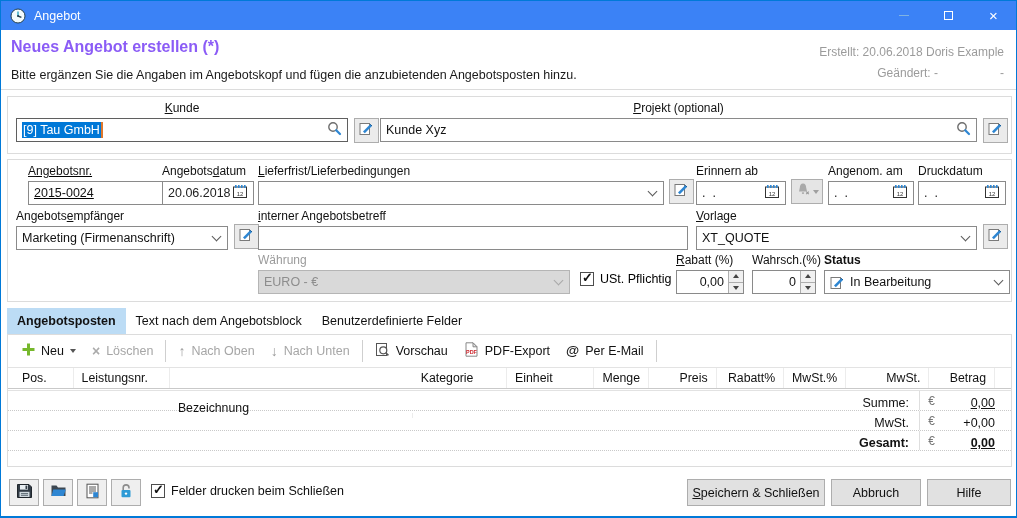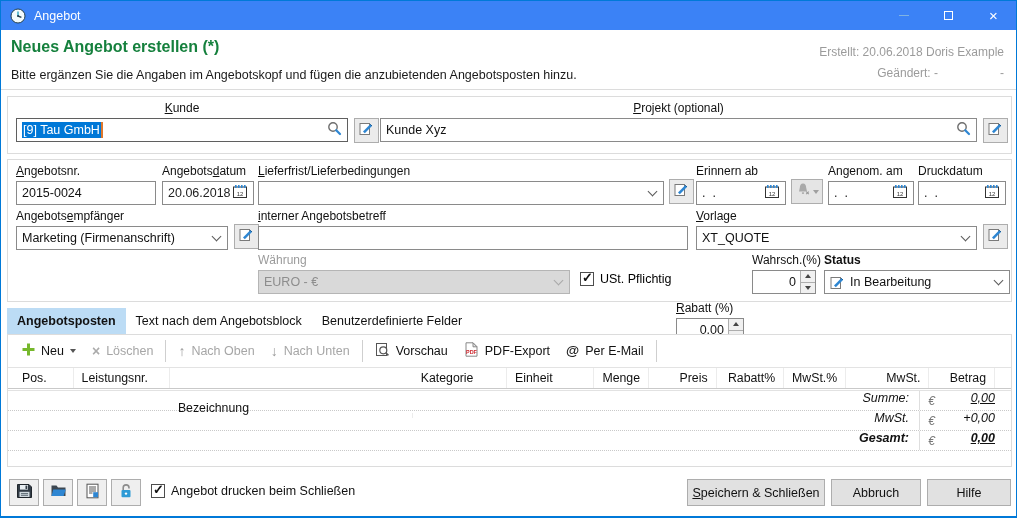--- a/index.html
+++ b/index.html
@@ -13,21 +13,21 @@
               display:flex; align-items:center; color:#fff; }
   .titlebar .app-title { font-size:12.5px; margin-left:8px; }
   .titlebar .ticon { margin-left:9px; display:flex; }
   .wctrls { position:absolute; right:0; top:0; height:29px; display:flex; }
   .wc { width:45px; height:29px; display:flex; align-items:center; justify-content:center; }
   .wc-min .bar { width:10px; height:1px; background:#7fb3e3; }
   .wc-max .box { width:9px; height:9px; border:1px solid #fff; }
   .wc-close { color:#fff; font-size:15px; line-height:1; }
 
   
-  .page-title { position:absolute; left:10px; top:37px; font-size:16px; font-weight:bold; color:#15803d; }
+  .page-title { position:absolute; left:10px; top:37px; font-size:16px; font-weight:bold; color:#8b5cf6; }
   .subtitle { position:absolute; left:10px; top:67px; font-size:12.5px; color:#1a1a1a; }
   .meta { position:absolute; right:12px; top:41px; text-align:right; color:#9b9b9b; font-size:12px; line-height:21px; }
   .meta .row2 span.dash { display:inline-block; margin-left:62px; }
   .hr1 { position:absolute; left:0; top:88px; width:100%; height:1px; background:#dcdcdc; }
 
   
   .lbl { font-size:12px; color:#111; display:block; margin-bottom:3px; white-space:nowrap; }
   .lbl.dim { color:#9b9b9b; }
   .lbl.bold { font-weight:bold; }
   .ctl { border:1px solid #8a8a8a; background:#fff; height:24px; display:flex; align-items:center;
@@ -82,22 +82,22 @@
   .tb .glyph { font-size:14px; font-weight:bold; line-height:1; }
   .tb .grey { color:#ababab; }
   .arr { font-size:14px; font-weight:bold; color:#9a9a9a; line-height:1; }
 
   
   .thead { display:flex; height:21px; font-size:12.3px; color:#111; border-bottom:1px solid #c9c9c9; }
   .th { display:flex; align-items:flex-end; padding:2px 8px 3px 8px; border-right:1px solid #ececec; }
   .th.num { justify-content:flex-end; }
   .th:last-child { border-right:none; }
   .sep2 { height:2px; border-bottom:1px solid #e2e2e2; }
-  .srow { display:flex; align-items:flex-start; height:20px; border-bottom:1px dotted #c9c9c9;
-          font-size:12.5px; color:#111;font-style:italic; }
+  .srow { display:flex; align-items:flex-end; height:20px; border-bottom:1px dotted #c9c9c9;
+          font-size:12.5px; color:#111; }
   .srow .sl { flex:1; text-align:right; padding-right:10px; }
   .srow .sl.bold { font-weight:bold; }
   .scur { width:24px; height:100%; border-left:1px solid #dedede; color:#777;
           display:flex; align-items:center; justify-content:center; font-size:12px; }
   .sval { width:60px; text-align:right; padding-right:8px; }
   .sval.u span { text-decoration:underline; }
   .sval.bold { font-weight:bold; }
 
   
   .iconbtn { position:absolute; top:478px; width:30px; height:27px; border:1px solid #adadad;
@@ -178,21 +178,21 @@
       <span><svg width="15" height="15" viewBox="0 0 15 15">
             <rect x="1" y="2.5" width="9.5" height="11" fill="#fff" stroke="#7a7a7a"></rect>
             <path d="M4 10.5 L11.2 3.2 L13 5 L5.8 12.3 Z" fill="#2e86d2"></path>
             <path d="M11.2 3.2 l1.8 1.8" stroke="#1b5e96"></path>
           </svg></span>
     </div>
   </div>
 
   <div class="group g2">
 
-    <div class="fg" style="left:8px; top:4px; width:140px;">
+    <div class="fg" style="left:20px; top:4px; width:140px;text-decoration:underline;">
       <span class="lbl"><u>A</u>ngebotsnr.</span>
       <div class="ctl">
           <span>2015-0024</span>
         </div>
     </div>
     <div class="fg" style="left:154px; top:4px; width:92px;">
       <span class="lbl">Angebots<u>d</u>atum</span>
       <div class="ctl">
         <span class="datetxt">20.06.2018</span>
         <span class="sp"></span>
@@ -325,21 +325,21 @@
       <div class="ctl disabled">
         <span>EURO - €</span>
         <span class="sp"></span>
           <span class="chev"></span>
       </div>
     </div>
     <div class="fg" style="left:572px; top:112px; display:flex; align-items:center; gap:6px;">
       <span class="cb checked"></span>
       <span style="font-size:12.5px;">USt. Pflichtig</span>
     </div>
-    <div class="fg" style="left:668px; top:93px; width:68px;margin-top:48px;">
+    <div class="fg" style="left:668px; top:93px; width:68px;">
       <span class="lbl"><u>R</u>abatt (%)</span>
       <div class="ctl spin">
         <span class="val">0,00</span>
         <span class="spinbtns">
             <div class="up">
               <span class="tri-up"></span>
             </div>
             <div>
               <span class="tri-dn"></span>
             </div>
@@ -493,19 +493,19 @@
   </div>
   <div class="iconbtn" style="left:110px;">
     <span><svg width="14" height="16" viewBox="0 0 14 16">
           <path d="M4.2 7 V4.8 a2.9 2.9 0 0 1 5.8 0 V5.6" fill="none" stroke="#8c8c8c" stroke-width="1.6"></path>
           <rect x="2.5" y="7" width="9" height="7.2" rx="1" fill="#2e9bd6"></rect>
           <circle cx="7" cy="10.6" r="1.2" fill="#fff"></circle>
         </svg></span>
   </div>
   <div class="footchk">
     <span class="cb checked"></span>
-    <span>Angebot drucken beim Schließen</span>
+    <span>Felder drucken beim Schließen</span>
   </div>
   <div class="btn" style="left:686px; width:138px;"><u>S</u>peichern &amp; Schließen</div>
   <div class="btn" style="left:830px; width:90px;">Abbruch</div>
   <div class="btn" style="left:926px; width:84px;">Hilfe</div>
 
 </div>
 
 </body></html>

